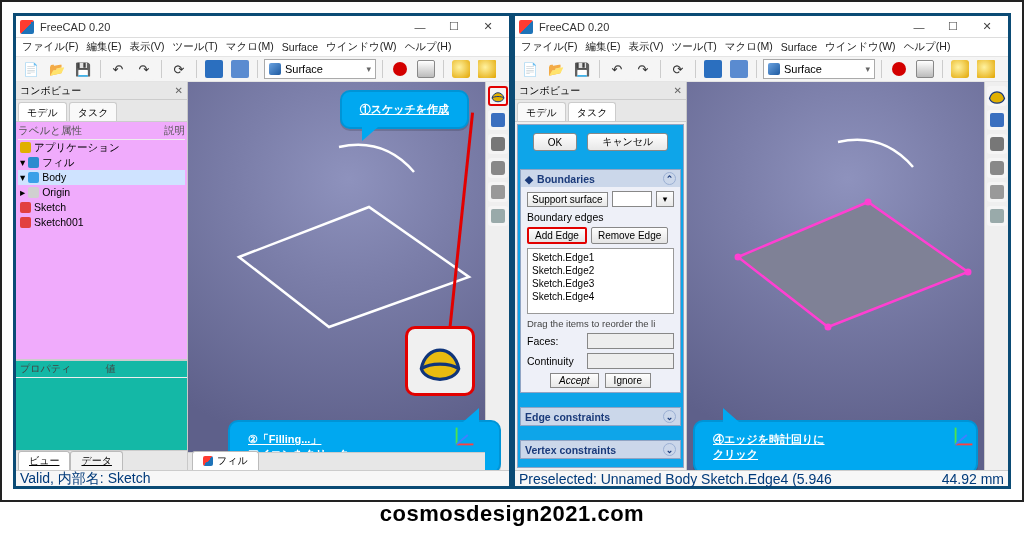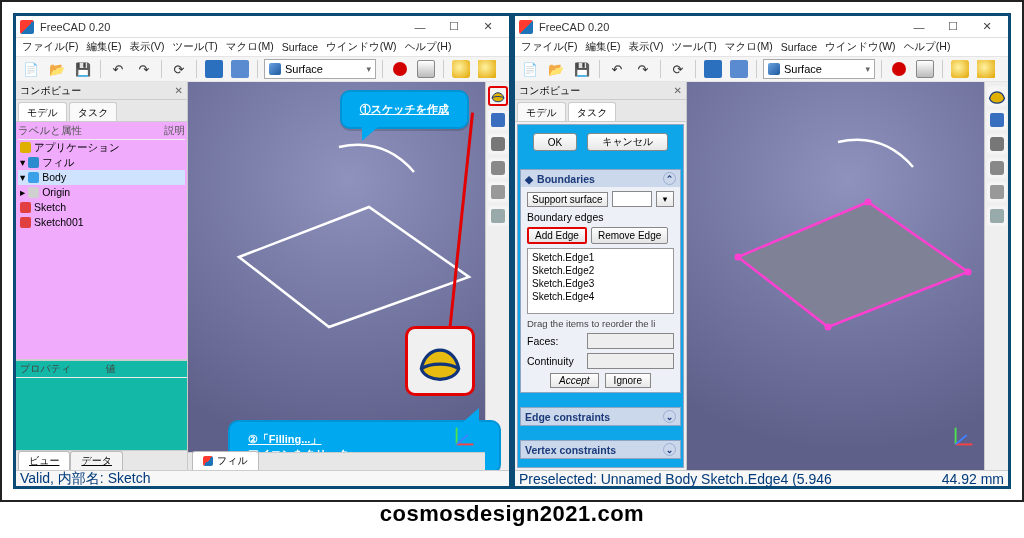--- a/index.html
+++ b/index.html
@@ -690,20 +690,24 @@
             </div>
           <div class="rt">
               <div style="width:14px;height:14px;background:#999;border-radius:2px;"></div>
             </div>
           <div class="rt">
               <div style="width:14px;height:14px;background:#9aa;border-radius:2px;"></div>
             </div>
         </div>
 
 
+        <div class="callout tail-tl" style="bottom:-4px;left:6px;right:30px;">
+          <span>④エッジを時計回りに</span><br>
+          <span>クリック</span>
+        </div>
 
         <svg class="axis-gizmo" viewBox="0 0 30 30">
           <line x1="6" y1="24" x2="6" y2="6" stroke="#4de24d" stroke-width="2"></line>
           <line x1="6" y1="24" x2="24" y2="24" stroke="#ff4040" stroke-width="2"></line>
           <line x1="6" y1="24" x2="18" y2="14" stroke="#4080ff" stroke-width="2"></line>
         </svg>
       </div>
     </div>
 
     <div class="statusbar">

